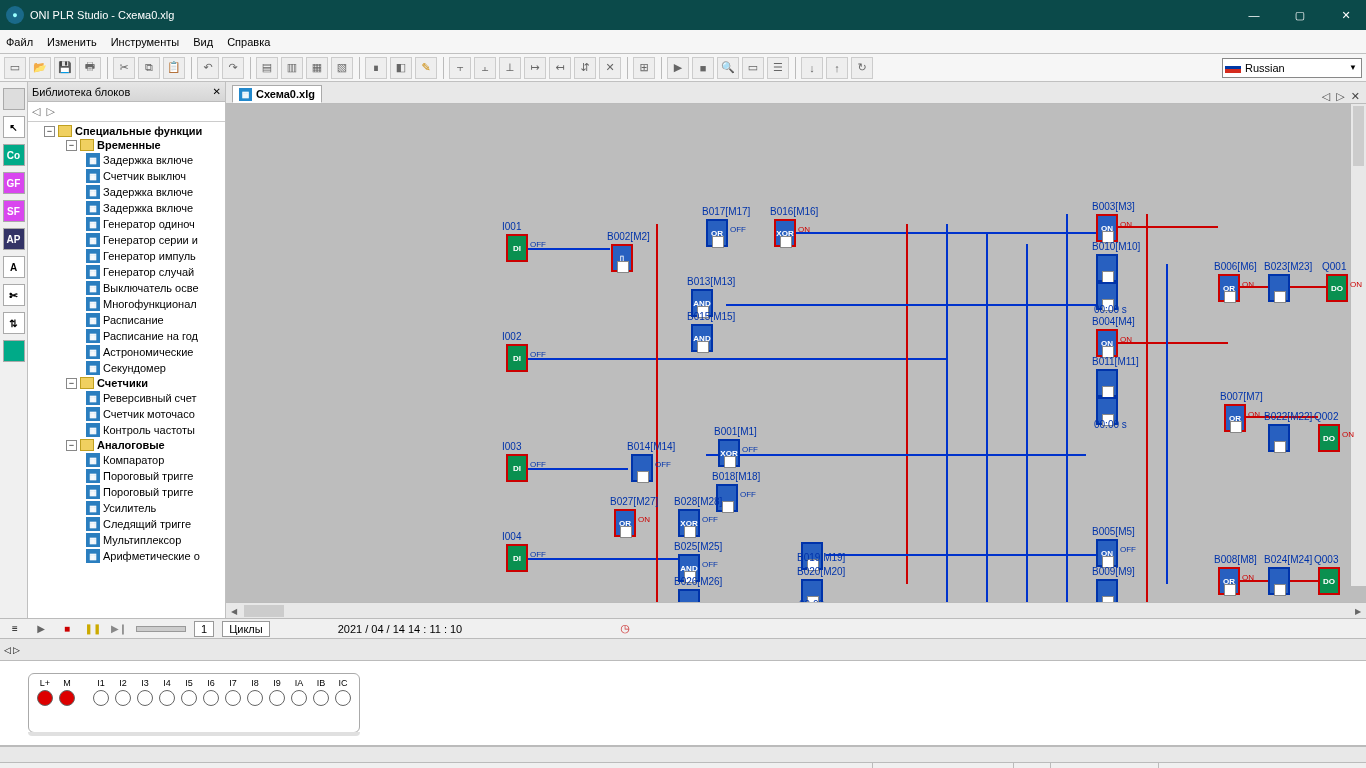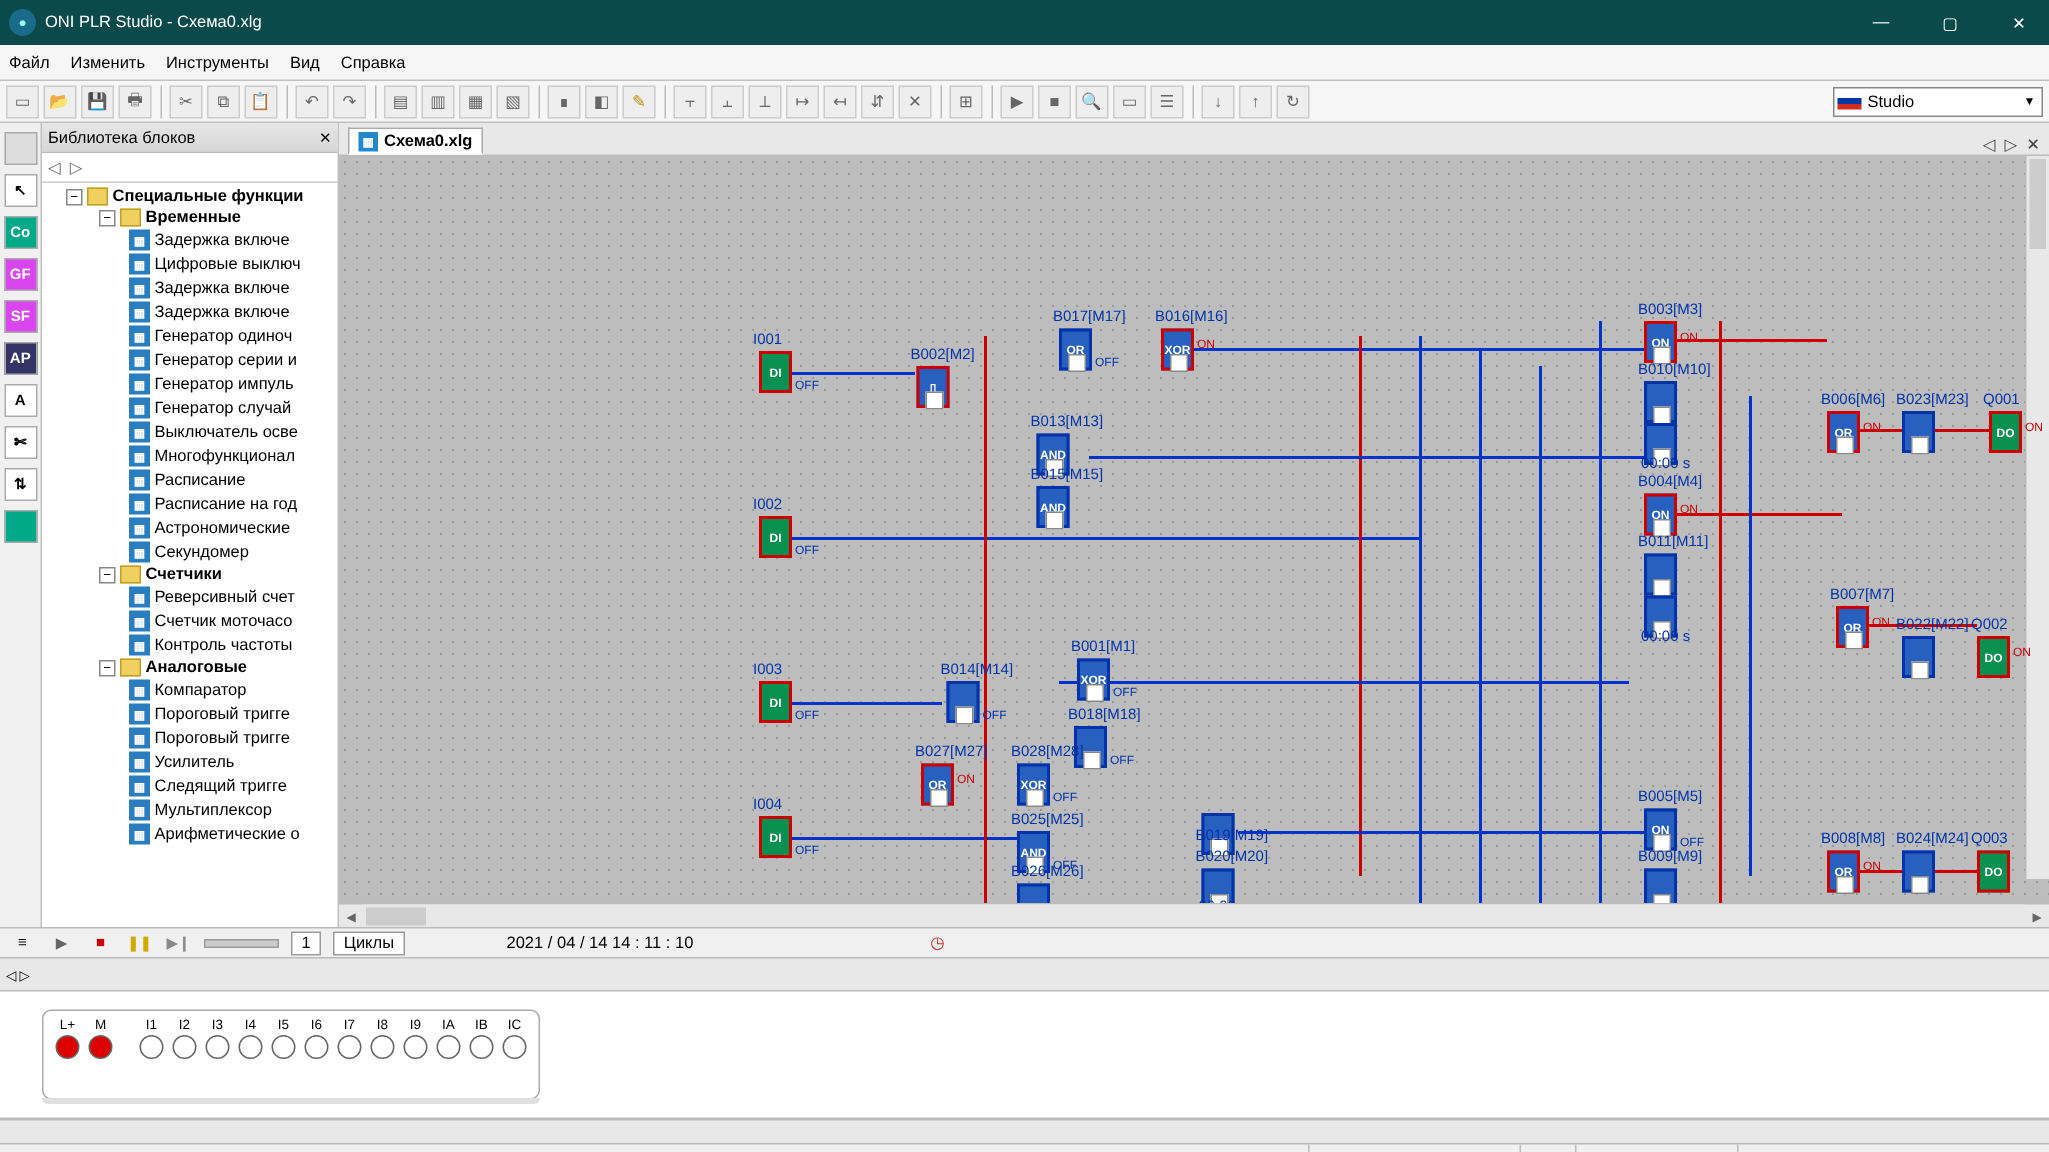--- a/index.html
+++ b/index.html
@@ -61,21 +61,21 @@
 
 
 .blk { position:absolute; width:22px; height:28px; border:2px solid; display:flex; flex-direction:column; align-items:center; justify-content:center; font-size:8px; font-weight:bold; color:#fff; }
 .blk .sub{ width:12px; height:12px; border:1px solid #888; background:#fff; position:absolute; bottom:-3px; left:4px;}
 .blk-lbl { position:absolute; font-size:10px; color:#0033aa; font-weight:normal; white-space:nowrap; }
 .di { background:#0a9050; border-color:#cc0000;}
 .do { background:#0a9050; border-color:#cc0000;}
 .logic { background:#2860c0; border-color:#cc0000;}
 .logic-b { background:#2860c0; border-color:#0033aa;}
 .lab-on{ font-size:8px; color:#cc0000; position:absolute;}
-.lab-off{ font-size:8px; color:#0033aa; position:absolute;margin-top:12px;}
+.lab-off{ font-size:8px; color:#0033aa; position:absolute;}
 
 
 .wire-h { position:absolute; height:2px; }
 .wire-v { position:absolute; width:2px; }
 .wblue { background:#0033cc; }
 .wred { background:#cc0000; }
 
 
 .simrow { height:20px; background:#f0f0f0; border-top:1px solid #bbb; display:flex; align-items:center; gap:8px; padding:0 6px;}
 .simrow .btn2{ width:18px; height:16px; display:flex; align-items:center; justify-content:center; font-size:10px;}
@@ -161,21 +161,21 @@
   <div class="tool">■</div>
   <div class="tool">🔍</div>
   <div class="tool">▭</div>
   <div class="tool">☰</div>
   <div class="tool sep"></div>
   <div class="tool">↓</div>
   <div class="tool">↑</div>
   <div class="tool">↻</div>
   <div class="lang">
     <div class="flag"></div>
-    <span>Studio</span>
+    <span>Russian</span>
     <span class="lang-drop">▼</span>
   </div>
 </div>
 
 <div class="body">
   <div class="sidebar-tools" id="sidebar-tools">
       <div class="st grey"></div>
       <div class="st white">↖</div>
       <div class="st green">Co</div>
       <div class="st blue">GF</div>
@@ -206,21 +206,21 @@
           <span class="bx">−</span>
           <span class="fld"></span>
           <b>Временные</b>
         </div>
         <div class="node lv3">
           <span class="ic">▦</span>
           <span>Задержка включе</span>
         </div>
         <div class="node lv3">
           <span class="ic">▦</span>
-          <span>Цифровые выключ</span>
+          <span>Счетчик выключ</span>
         </div>
         <div class="node lv3">
           <span class="ic">▦</span>
           <span>Задержка включе</span>
         </div>
         <div class="node lv3">
           <span class="ic">▦</span>
           <span>Задержка включе</span>
         </div>
         <div class="node lv3">

